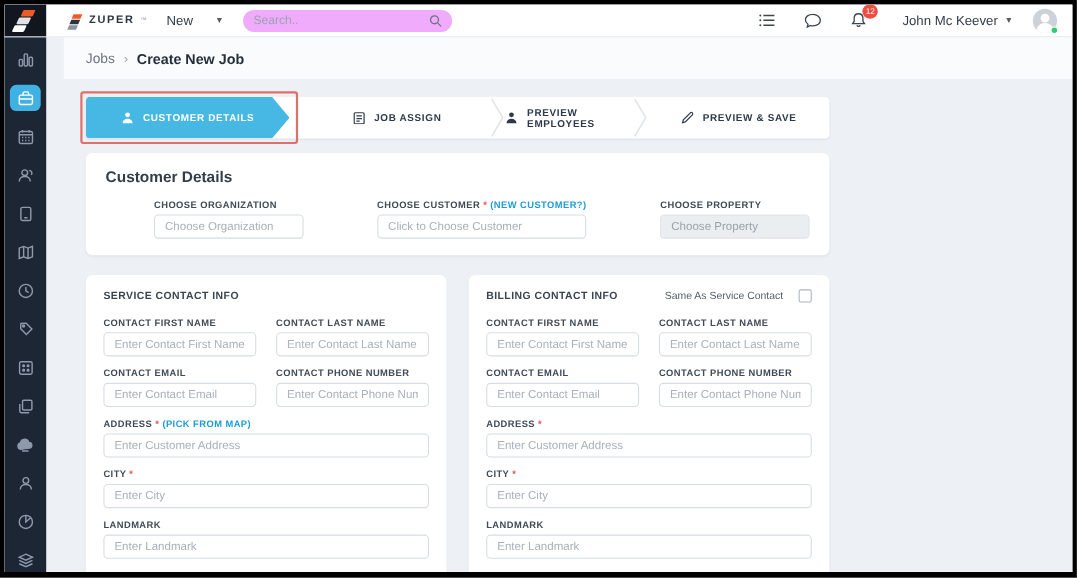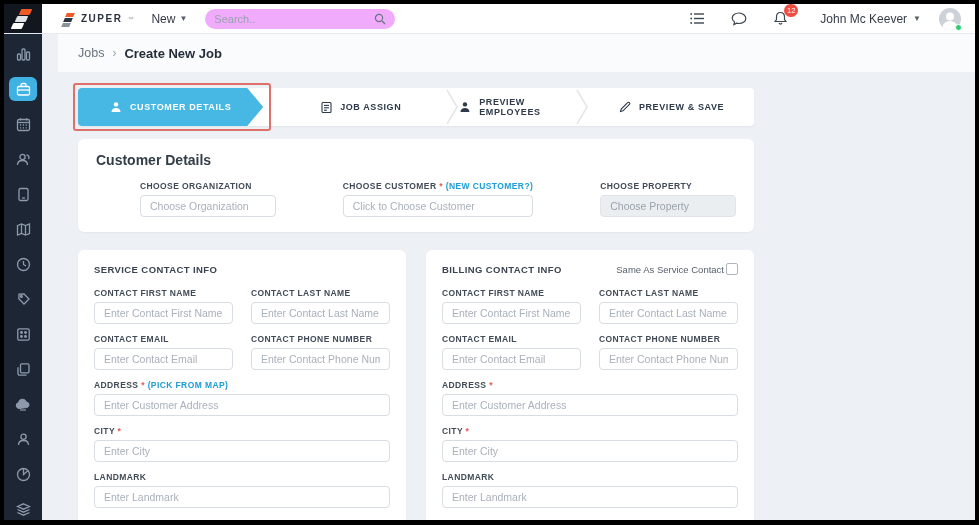--- a/index.html
+++ b/index.html
@@ -16,21 +16,21 @@
   .logo-glyph .l3 { left:8px;  top:19px; background:#fff; }
   .topbar-inner { flex:1; display:flex; align-items:center; padding:0 14px 0 18px; gap:18px; }
   .brand { display:flex; align-items:center; gap:5px; }
   .brand-glyph { position:relative; width:16px; height:16px; }
   .brand-glyph span { position:absolute; width:8px; height:4px; transform:skewX(-24deg); }
   .brand-glyph .b1 { left:6px; top:2px; background:#f05a28; }
   .brand-glyph .b2 { left:4px; top:7px; background:#2c3440; }
   .brand-glyph .b3 { left:2px; top:12px; background:#8a929c; }
   .brand-text { font-size:10px; font-weight:bold; letter-spacing:1.5px; color:#2b3340; }
   .brand-tm { font-size:6px; color:#9aa2ac; vertical-align:super; }
-  .new-btn { display:flex; align-items:center; gap:4px; font-size:12px; color:#333c46; background:none; border:none; cursor:pointer; font-family:inherit; }
+  .new-btn { display:flex; align-items:center; gap:20px; font-size:12px; color:#333c46; background:none; border:none; cursor:pointer; font-family:inherit; }
   .caret { font-size:8px; color:#555e68; }
   .search-box { width:190px; height:20px; background:#f0abfc; border-radius:10px; display:flex; align-items:center; padding:0 9px; gap:6px; }
   .search-box input { flex:1; border:none; background:transparent; outline:none; font-size:11px; color:#3b434c; font-family:inherit; }
   .search-box input::placeholder { color:#9aa3ad; }
   .spacer { flex:1; }
   .tb-icons { display:flex; align-items:center; gap:26px; }
   .tb-icon { position:relative; display:flex; cursor:pointer; background:none; border:none; }
   .badge { position:absolute; top:-7px; right:-10px; min-width:14px; height:13px; background:#ee4d41; color:#fff; font-size:7.5px; font-weight:normal; border-radius:7px; display:flex; align-items:center; justify-content:center; padding:0 3px; }
   .user-chip { display:flex; align-items:center; gap:6px; margin-left:14px; cursor:pointer; }
   .user-name { font-size:12px; color:#333c46; }
@@ -73,21 +73,21 @@
   .lbl-link { color:#1e9cd7; cursor:pointer; }
   .f-input { width:100%; height:22px; border:1px solid #d8dde3; border-radius:4px; padding:0 9px; font-size:10.5px; color:#3b434c; font-family:inherit; background:#fff; outline:none; }
   .f-input::placeholder { color:#a9b1bb; }
   .f-input:disabled { background:#ebeef1; border-color:#e0e4e8; }
   .f-input:disabled::placeholder { color:#9aa2ac; }
 
   .cards-row { display:flex; gap:20px; width:676px; align-items:flex-start; }
   .panel { flex:1; padding:12px 16px 16px 16px; }
   .panel-head { display:flex; align-items:center; justify-content:space-between; margin-bottom:12px; height:14px; }
   .panel-title { font-size:9.5px; font-weight:bold; letter-spacing:.4px; color:#3a4450; }
-  .same-as { display:flex; align-items:center; gap:2px; cursor:pointer;text-align:right; }
+  .same-as { display:flex; align-items:center; gap:14px; cursor:pointer;text-align:right; }
   .same-as-label { font-size:9.5px; color:#55606c; }
   .checkbox { width:12px; height:12px; border:1px solid #aeb6bf; border-radius:2px; background:#fff; }
   .field-row { display:flex; gap:18px; margin-bottom:10px; }
   .field-row .field { flex:1; min-width:0; }
 </style>
 </head>
 <body>
 
 <div class="frame">
 

